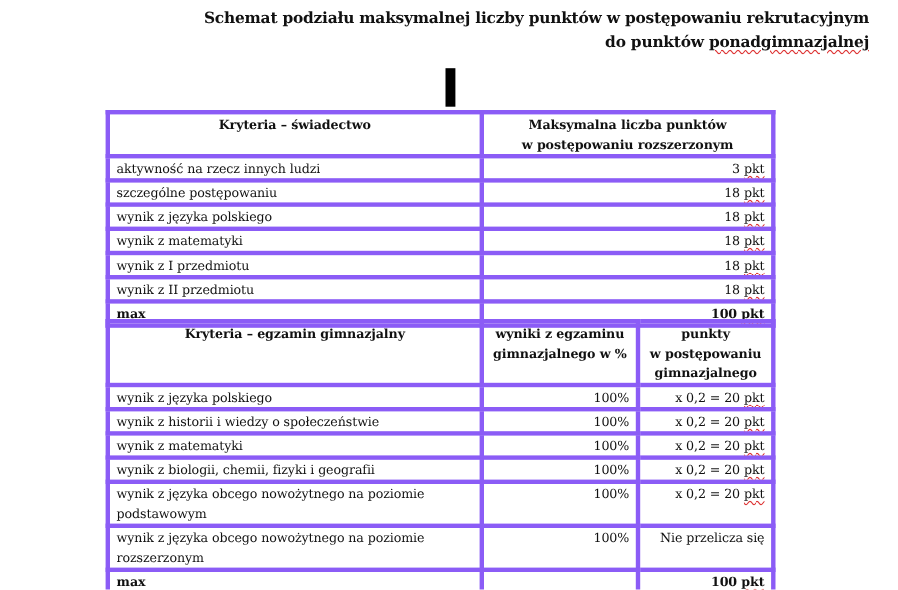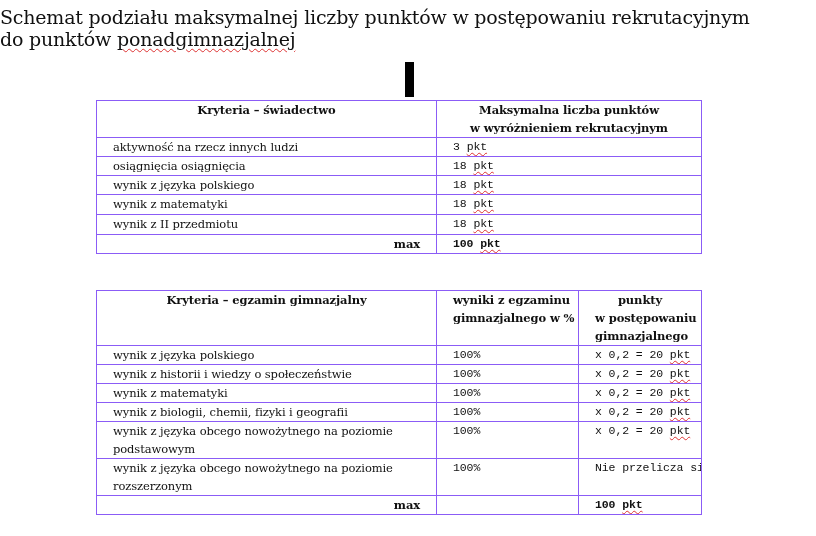--- a/index.html
+++ b/index.html
@@ -1,70 +1,74 @@
 <!DOCTYPE html>
 <html><head>
 <meta charset="utf-8">
 <style>
   html, body { margin: 0; padding: 0; background: #ffffff; }
   body { width: 816px; height: 536px; position: relative; overflow: hidden;
          font-family: "DejaVu Serif", "Liberation Serif", serif; color: #111; }
-  .title { position: absolute; left: 0; width: 790px; text-align: left;
-           font-weight: normal; font-size: 19px; line-height: 22px; letter-spacing: -0.2px; }
+  .title { position: absolute; left: 0; width: 790px; text-align: right;
+           font-weight: bold; font-size: 14px; line-height: 22px; letter-spacing: -0.2px; }
   .title.l1 { top: 6px; }
   .title.l2 { top: 28px; }
   .spell { text-decoration: underline wavy #d33; text-decoration-thickness: 1px; text-underline-offset: 2px; }
   .cursor-bar { position: absolute; left: 405px; top: 62px; width: 9px; height: 35px; background: #000; }
 
   table.grid { position: absolute; border-collapse: collapse; table-layout: fixed;
                font-size: 11.5px; letter-spacing: -0.1px; }
-  table.grid td { border: 1px solid #8b5cf6; padding: 0 16px; vertical-align: top; line-height: 18px;
+  table.grid td { border: 4px solid #8b5cf6; padding: 0 6px; vertical-align: top; line-height: 18px;
                   overflow: hidden; white-space: nowrap; }
   td.wrap { white-space: normal !important; }
   td.hdr { font-weight: bold; text-align: center; padding-top: 1px; }
-  td.num { text-align: left; font-family: Liberation Mono, monospace; }
+  td.num { text-align: right; }
   td.bold { font-weight: bold; }
-  td.right { text-align: right; }
+  td.right { }
   .pkt { text-decoration: underline wavy #d33; text-decoration-thickness: 1px; text-underline-offset: 2px; }
 </style>
 </head>
 <body>
 
 <div class="title l1">Schemat podziału maksymalnej liczby punktów w postępowaniu rekrutacyjnym</div>
 <div class="title l2"><span>do punktów </span><span class="spell">ponadgimnazjalnej</span></div>
 
 <div class="cursor-bar"></div>
 
 <table class="grid" style="left:96px; top:100px; width:605px;">
   <colgroup>
       <col style="width:340px">
       <col style="width:265px">
     </colgroup>
   <tbody>
       <tr style="height:37px">
     <td class="hdr">Kryteria – świadectwo</td>
     <td class="hdr">
       <div>Maksymalna liczba punktów</div>
-      <div>w wyróżnieniem rekrutacyjnym</div>
+      <div>w postępowaniu rozszerzonym</div>
     </td>
   </tr>
   <tr style="height:18px">
     <td>aktywność na rzecz innych ludzi</td>
     <td class="num"><span>3</span> <span class="pkt">pkt</span></td>
   </tr>
   <tr style="height:19px">
-    <td>osiągnięcia osiągnięcia</td>
+    <td>szczególne postępowaniu</td>
     <td class="num"><span>18</span> <span class="pkt">pkt</span></td>
   </tr>
   <tr style="height:19px">
     <td>wynik z języka polskiego</td>
     <td class="num"><span>18</span> <span class="pkt">pkt</span></td>
   </tr>
   <tr style="height:20px">
     <td>wynik z matematyki</td>
+    <td class="num"><span>18</span> <span class="pkt">pkt</span></td>
+  </tr>
+  <tr style="height:20px">
+    <td>wynik z I przedmiotu</td>
     <td class="num"><span>18</span> <span class="pkt">pkt</span></td>
   </tr>
   <tr style="height:20px">
     <td>wynik z II przedmiotu</td>
     <td class="num"><span>18</span> <span class="pkt">pkt</span></td>
   </tr>
   <tr style="height:18px">
     <td class="bold right">max</td>
     <td class="num bold"><span>100</span> <span class="pkt">pkt</span></td>
   </tr>

